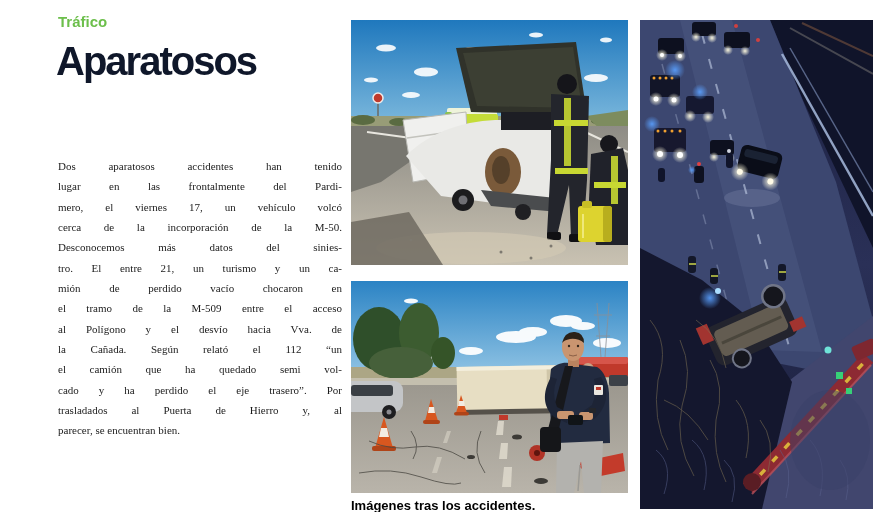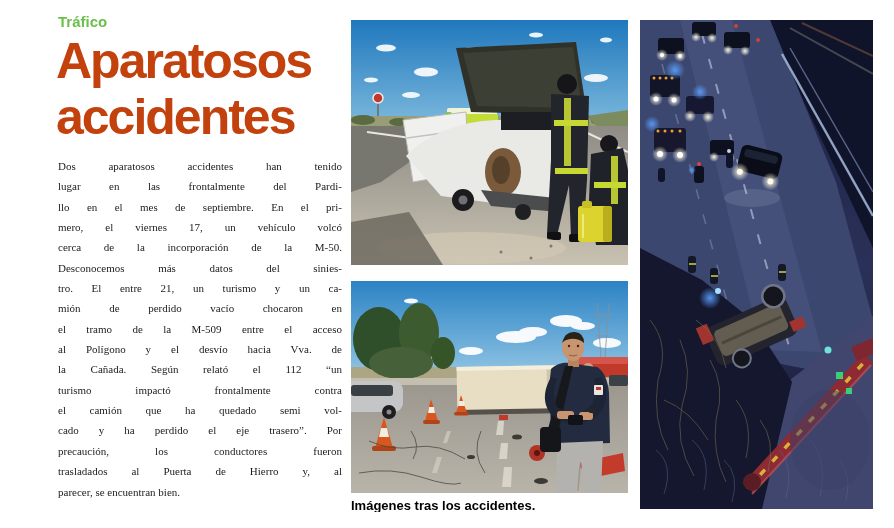--- a/index.html
+++ b/index.html
@@ -1,56 +1,53 @@
 <!DOCTYPE html>
 <html lang="es"><head>
 <meta charset="utf-8">
 <style>
   html,body{margin:0;padding:0;background:#ffffff;}
   .page{position:relative;width:894px;height:512px;background:#ffffff;overflow:hidden;
         font-family:"Liberation Sans",sans-serif;margin-left:20px;}
   .kicker{position:absolute;left:38px;top:13px;font-size:15px;font-weight:bold;color:#6cbf4b;letter-spacing:0;}
-  .headline{position:absolute;left:36px;top:33px;margin:0;font-size:50px;line-height:56px;
-            font-weight:bold;color:#c2410c;letter-spacing:-2px;}
+  .headline{position:absolute;left:36px;top:33px;margin:0;font-size:40px;line-height:56px;
+            font-weight:bold;color:#0f172a;letter-spacing:-2px;}
   .bodytext{position:absolute;left:38px;top:156px;width:284px;font-family:"Liberation Serif",serif;
             font-size:11px;color:#1b1b1b;}
   .bodytext .bl{line-height:20.35px;text-align:justify;text-align-last:justify;white-space:nowrap;}
   .bodytext .bl:last-child{text-align-last:left;font-family:Liberation Serif, serif;}
   .caption{position:absolute;left:331px;top:498px;font-size:13px;font-weight:bold;color:#000000;}
   figure{margin:0;padding:0;position:absolute;}
   .ph1{left:331px;top:20px;width:277px;height:245px;}
   .ph2{left:331px;top:281px;width:277px;height:212px;}
   .ph3{left:620px;top:20px;width:233px;height:489px;}
   figure svg{display:block;width:100%;height:100%;}
 </style>
 </head>
 <body>
 
 <div class="page">
 
   <div class="kicker">Tráfico</div>
 
-  <h1 class="headline"><span>Aparatosos</span><br><span>accidentes</span></h1>
+  <h1 class="headline"><span>Aparatosos</span><br></h1>
 
   <div class="bodytext">
       <div class="bl">Dos aparatosos accidentes han tenido</div>
       <div class="bl">lugar en las frontalmente del Pardi-</div>
-      <div class="bl">llo en el mes de septiembre. En el pri-</div>
       <div class="bl">mero, el viernes 17, un vehículo volcó</div>
       <div class="bl">cerca de la incorporación de la M-50.</div>
       <div class="bl">Desconocemos más datos del sinies-</div>
       <div class="bl">tro. El entre 21, un turismo y un ca-</div>
       <div class="bl">mión de perdido vacío chocaron en</div>
       <div class="bl">el tramo de la M-509 entre el acceso</div>
       <div class="bl">al Polígono y el desvío hacia Vva. de</div>
       <div class="bl">la Cañada. Según relató el 112 “un</div>
-      <div class="bl">turismo impactó frontalmente contra</div>
       <div class="bl">el camión que ha quedado semi vol-</div>
       <div class="bl">cado y ha perdido el eje trasero”. Por</div>
-      <div class="bl">precaución, los conductores fueron</div>
       <div class="bl">trasladados al Puerta de Hierro y, al</div>
       <div class="bl">parecer, se encuentran bien.</div>
     </div>
 
   <figure class="ph1">
     <svg viewBox="0 0 277 245" role="img" aria-label="Turismo blanco accidentado con el capó levantado atendido por bomberos junto a la M-50">
       <defs>
         <linearGradient id="sky1" x1="0" y1="0" x2="0" y2="1">
           <stop offset="0" stop-color="#1f78bd"></stop>
             <stop offset="1" stop-color="#7db9dd"></stop>

